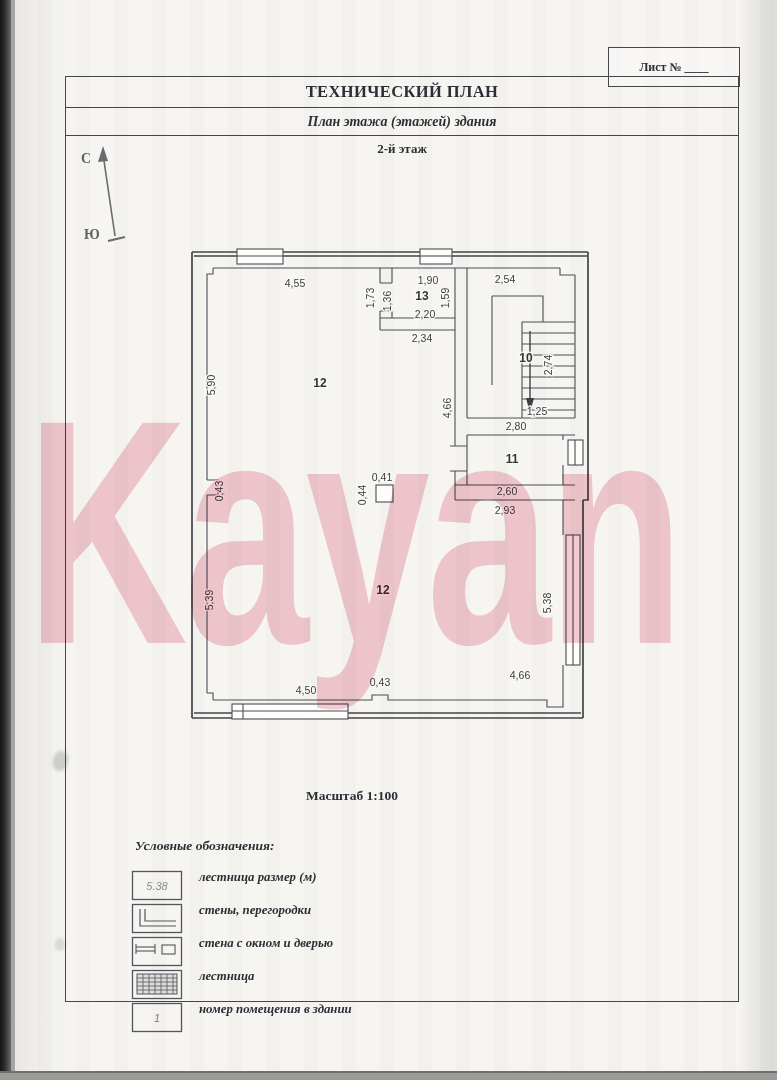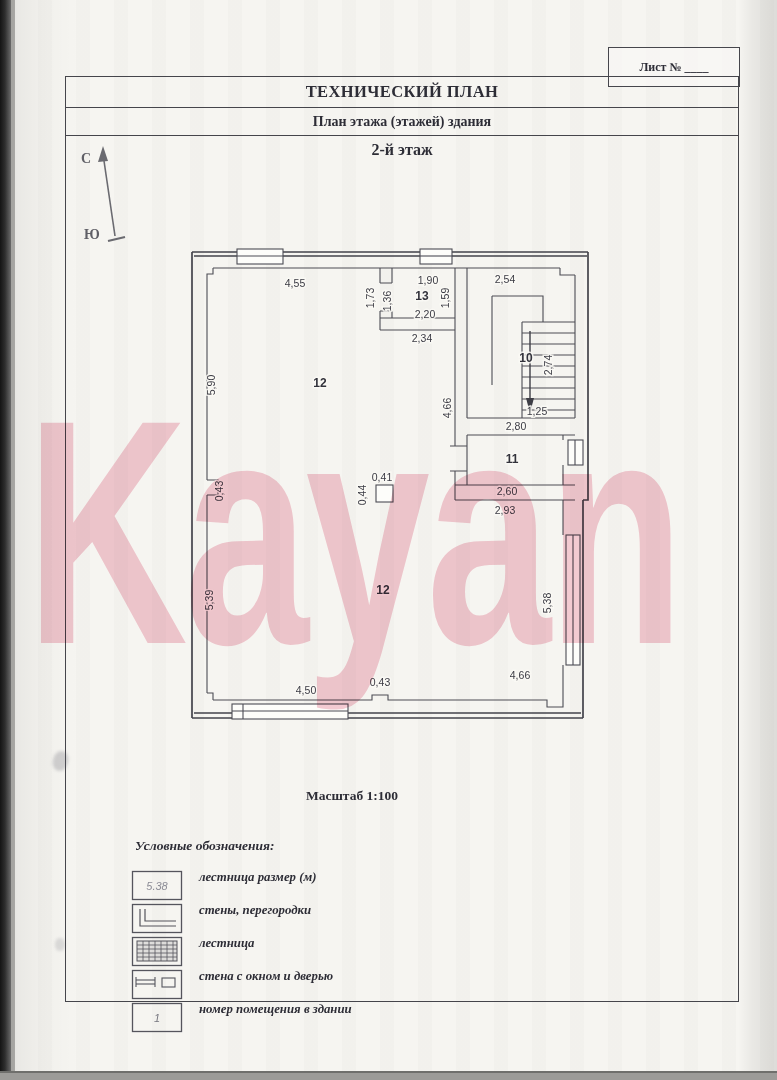--- a/index.html
+++ b/index.html
@@ -14,22 +14,22 @@
   .edge-left{position:absolute;left:0;top:0;width:11px;height:1080px;
     background:linear-gradient(90deg,#141414 0%,#2e2e2e 45%,#6a6a6a 100%);}
   .edge-left2{position:absolute;left:11px;top:0;width:4px;height:1080px;background:rgba(90,90,88,0.45);}
   .edge-bottom{position:absolute;left:0;top:1071px;width:777px;height:9px;background:#9c9b98;border-top:2px solid #6f6f6c;}
   .sheet-box{position:absolute;left:608px;top:38px;width:130px;height:38px;border:1.7px solid #46464c;
     display:flex;align-items:center;justify-content:center;font-weight:bold;font-size:12px;background:rgba(250,249,246,0.6);margin-top:9px;}
   .main-frame{position:absolute;left:65px;top:76px;width:674px;height:926px;border:1.9px solid #45454b;box-sizing:border-box;}
   .row1{height:30px;border-bottom:1.7px solid #45454b;display:flex;align-items:center;justify-content:center;
     font-weight:bold;font-size:16.5px;letter-spacing:0.4px;}
   .row2{height:27px;border-bottom:1.7px solid #45454b;display:flex;align-items:center;justify-content:center;
-    font-weight:bold;font-size:14px;}
-  .floor-label{position:absolute;left:65px;top:141px;width:674px;text-align:center;font-weight:bold;font-size:16px;}
+    font-weight:bold;font-size:14px;font-style:italic;}
+  .floor-label{position:absolute;left:65px;top:141px;width:674px;text-align:center;font-weight:bold;font-size:13px;}
   .compass{position:absolute;left:75px;top:140px;}
   .plan{position:absolute;left:185px;top:243px;}
   .scale-label{position:absolute;left:65px;top:788px;width:574px;text-align:center;font-weight:bold;font-size:13.5px;}
   .legend{position:absolute;left:95px;top:838px;font-style:italic;}
   .legend-title{font-weight:bold;font-size:13.5px;margin-left:40px;margin-bottom:16px;}
   .lrow{display:flex;align-items:flex-start;height:31px;margin-bottom:2px;margin-left:36px;}
   .lsym{flex:0 0 52px;}
   .llabel{margin-left:16px;font-weight:bold;font-size:12.8px;white-space:nowrap;}
   .symtxt{font-family:"Liberation Sans",sans-serif;font-size:11px;fill:#8b8b95;}
   .symtxt2{font-family:"Liberation Sans",sans-serif;font-size:11px;fill:#77777f;}
@@ -161,54 +161,54 @@
       <svg class="lsym" width="52" height="31" viewBox="0 0 52 31">
         <rect x="1.5" y="1.5" width="49" height="28" fill="none" stroke="#55555d" stroke-width="1.3"></rect>
         <path d="M9,6 V23 H45 M14,6 V18 H45" fill="none" stroke="#55555d" stroke-width="1.2"></path>
       </svg>
       <div class="llabel">стены, перегородки</div>
     </div>
 
     <div class="lrow">
       <svg class="lsym" width="52" height="31" viewBox="0 0 52 31">
         <rect x="1.5" y="1.5" width="49" height="28" fill="none" stroke="#55555d" stroke-width="1.3"></rect>
+        <g stroke="#55555d" stroke-width="1.1" fill="none">
+          <line x1="5" y1="11" x2="24" y2="11"></line>
+            <line x1="5" y1="15" x2="24" y2="15"></line>
+          <line x1="5" y1="8" x2="5" y2="18"></line>
+            <line x1="24" y1="8" x2="24" y2="18"></line>
+          <rect x="31" y="9" width="13" height="9"></rect>
+        </g>
+      </svg>
+      <div class="llabel">стена с окном и дверью</div>
+    </div>
+
+    <div class="lrow">
+      <svg class="lsym" width="52" height="31" viewBox="0 0 52 31">
+        <rect x="1.5" y="1.5" width="49" height="28" fill="none" stroke="#55555d" stroke-width="1.3"></rect>
         <rect x="6" y="5" width="40" height="20" fill="rgba(120,120,128,0.18)" stroke="#55555d" stroke-width="1"></rect>
         <g stroke="#55555d" stroke-width="0.8">
           <line x1="6" y1="9" x2="46" y2="9"></line>
             <line x1="6" y1="13" x2="46" y2="13"></line>
           <line x1="6" y1="17" x2="46" y2="17"></line>
             <line x1="6" y1="21" x2="46" y2="21"></line>
           <line x1="12" y1="5" x2="12" y2="25"></line>
             <line x1="18" y1="5" x2="18" y2="25"></line>
           <line x1="24" y1="5" x2="24" y2="25"></line>
             <line x1="30" y1="5" x2="30" y2="25"></line>
           <line x1="36" y1="5" x2="36" y2="25"></line>
             <line x1="42" y1="5" x2="42" y2="25"></line>
         </g>
       </svg>
       <div class="llabel">лестница</div>
     </div>
 
     <div class="lrow">
       <svg class="lsym" width="52" height="31" viewBox="0 0 52 31">
         <rect x="1.5" y="1.5" width="49" height="28" fill="none" stroke="#55555d" stroke-width="1.3"></rect>
-        <g stroke="#55555d" stroke-width="1.1" fill="none">
-          <line x1="5" y1="11" x2="24" y2="11"></line>
-            <line x1="5" y1="15" x2="24" y2="15"></line>
-          <line x1="5" y1="8" x2="5" y2="18"></line>
-            <line x1="24" y1="8" x2="24" y2="18"></line>
-          <rect x="31" y="9" width="13" height="9"></rect>
-        </g>
-      </svg>
-      <div class="llabel">стена с окном и дверью</div>
-    </div>
-
-    <div class="lrow">
-      <svg class="lsym" width="52" height="31" viewBox="0 0 52 31">
-        <rect x="1.5" y="1.5" width="49" height="28" fill="none" stroke="#55555d" stroke-width="1.3"></rect>
         <text class="symtxt2" x="26" y="20" text-anchor="middle">1</text>
       </svg>
       <div class="llabel">номер помещения в здании</div>
     </div>
   </div>
 
   <div class="smudge" style="left:53px;top:751px;width:15px;height:20px;transform:rotate(14deg);"></div>
   <div class="smudge" style="left:55px;top:938px;width:10px;height:13px;opacity:0.7;"></div>
   <div class="edge-left"></div>
   <div class="edge-left2"></div>

